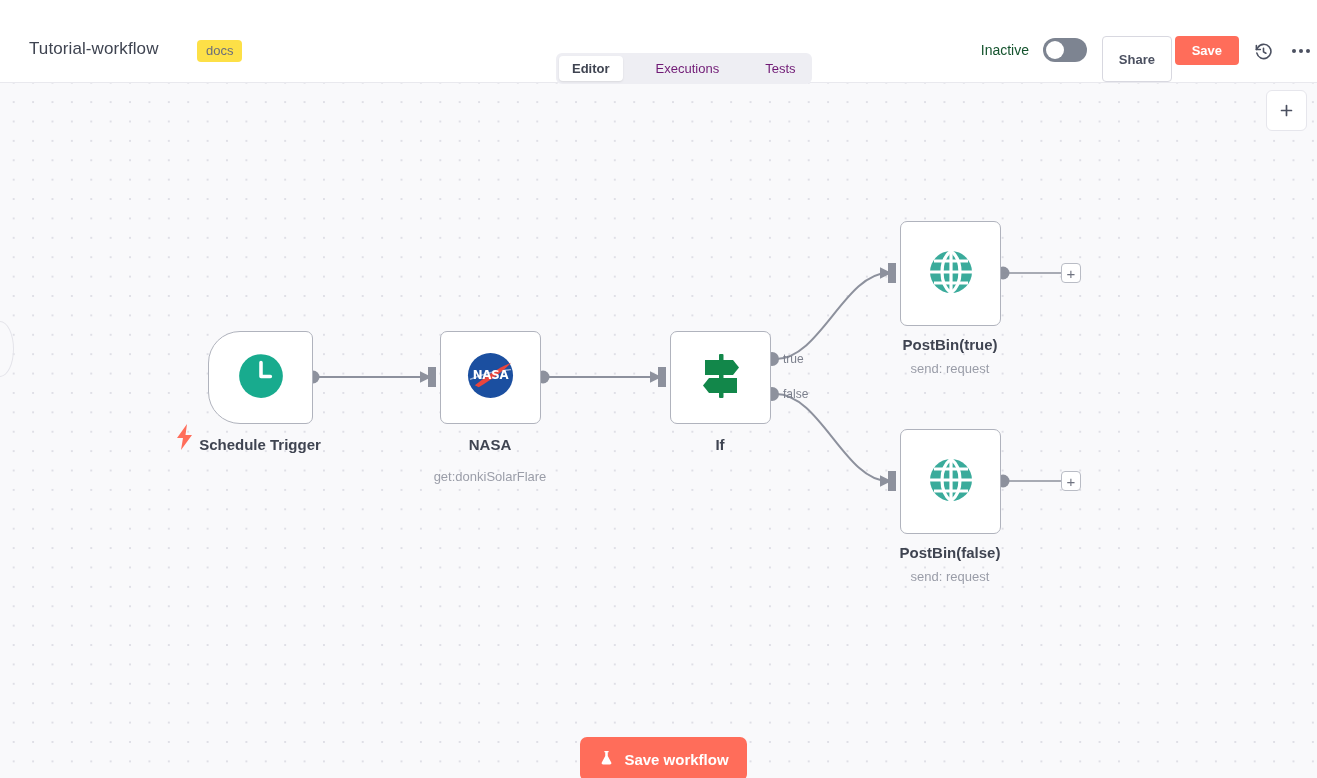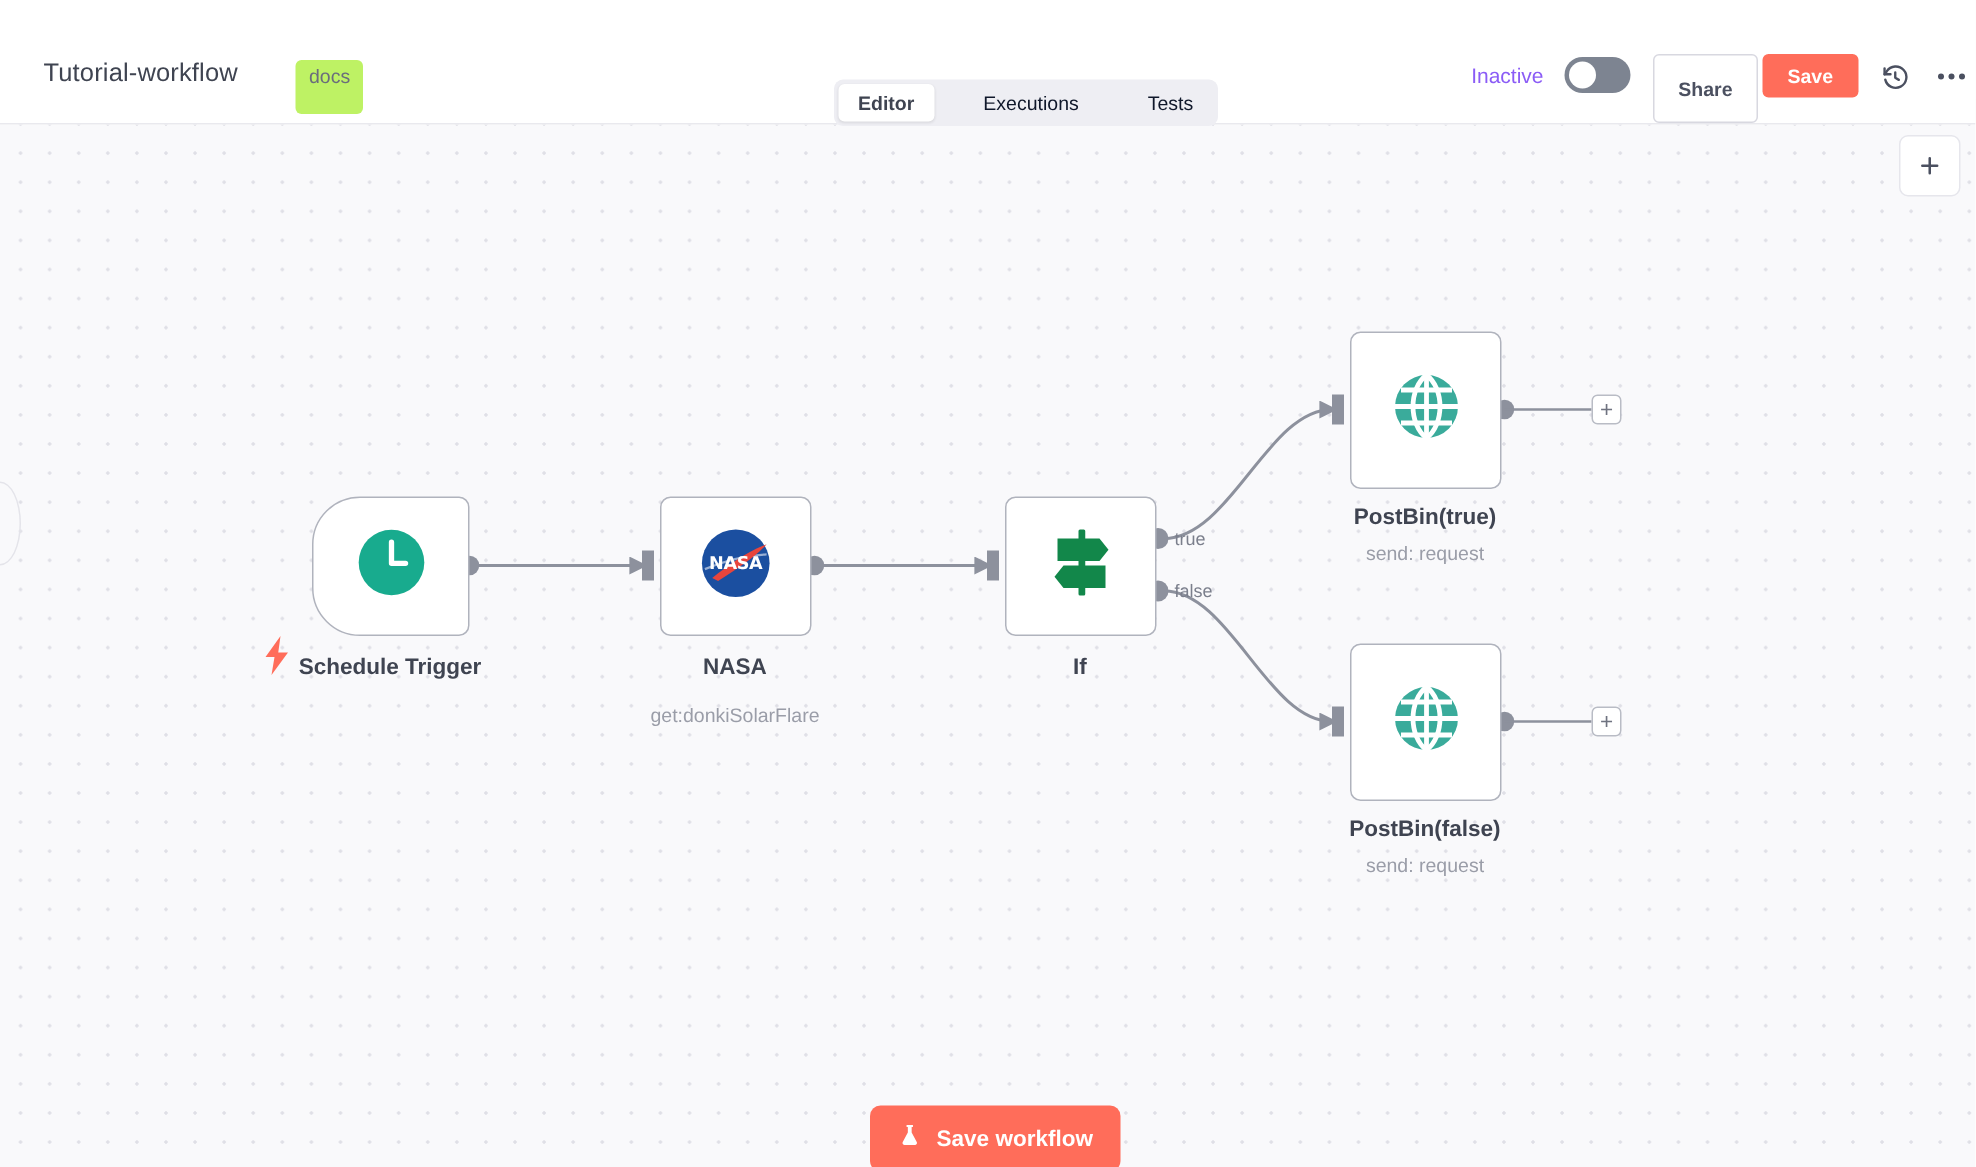--- a/index.html
+++ b/index.html
@@ -22,26 +22,26 @@
     z-index: 30;
     margin-top: 17px;
   }
   .wf-title {
     position: absolute; left: 29px; top: 22px;
     font-size: 17px; color: #3f4451; font-weight: 400;
     letter-spacing: .1px;
   }
   .tag-chip {
     position: absolute; left: 197px; top: 23px;
-    background: #bef264; color: #6a6d7c;
-    font-size: 13px; padding: 3px 9px 18px; border-radius: 4px;
+    background: #fde047; color: #6a6d7c;
+    font-size: 13px; padding: 3px 9px 4px; border-radius: 4px;
   }
   .activity-label {
     position: absolute; right: 288px; top: 25px;
-    font-size: 14px; color: #8b5cf6;
+    font-size: 14px; color: #14532d;
   }
   .toggle {
     position: absolute; right: 230px; top: 21px;
     width: 44px; height: 24px; border-radius: 12px;
     background: #7d8491; cursor: pointer;
   }
   .toggle .knob {
     position: absolute; left: 3px; top: 3px;
     width: 18px; height: 18px; border-radius: 50%;
     background: #ffffff;
@@ -75,21 +75,21 @@
   
   .tabs {
     position: absolute; top: 53px; left: 556px;
     height: 31px; background: #eeeef3;
     border-radius: 6px; padding: 3px;
     display: flex; gap: 20px; z-index: 40;
   }
   .tab {
     padding: 0 13px; height: 25px;
     display: flex; align-items: center;
-    font-size: 13px; color: #0f172a;
+    font-size: 13px; color: #701a75;
     border-radius: 4px; cursor: pointer;
   }
   .tab.active {
     background: #ffffff; color: #3f4451; font-weight: 600;
     box-shadow: 0 1px 2px rgba(0,0,0,.09);
   }
 
   
   .canvas {
     position: absolute; top: 66px; left: 0;

